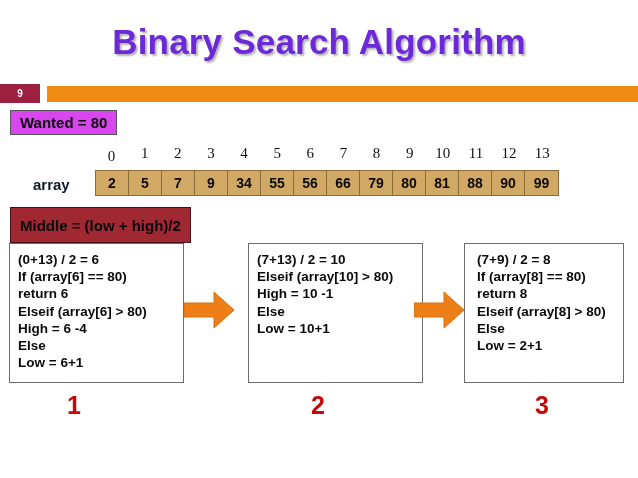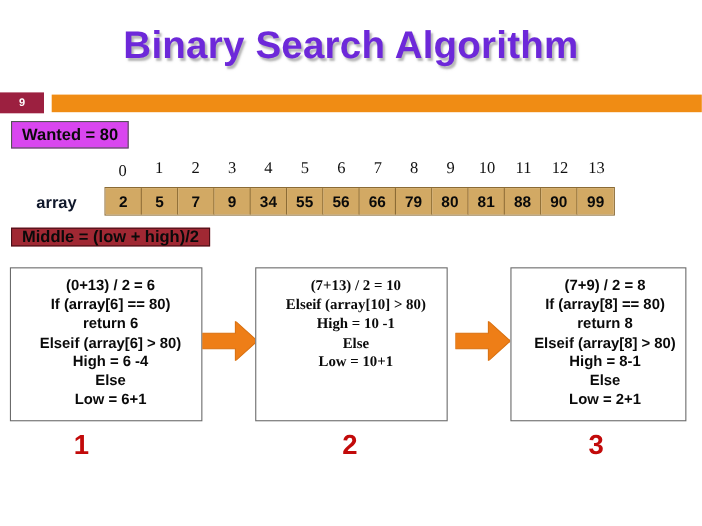--- a/index.html
+++ b/index.html
@@ -124,45 +124,44 @@
     font-weight: bold;
     color: #0a0a0a;
   }
   .array-cell:last-child { border-right: none; }
 
   
   .middle-box {
     position: absolute;
     left: 10px;
     top: 207px;
-    height: 17px;
+    height: 36px;
     padding: 0 9px;
     background: #a02833;
     border: 1px solid #4a1018;
     color: #0a0a0a;
     font-size: 15px;
     font-weight: bold;
     display: flex;
     align-items: center;
     box-sizing: border-box;
   }
 
   
   .step-box {
     position: absolute;
     top: 243px;
     height: 140px;
     background: #ffffff;
     border: 1px solid #6b6b6b;
     box-sizing: border-box;
     padding: 7px 0 0 8px;
-    text-align: center;
   }
   #step-box-1 { left: 9px;   width: 175px; }
-  #step-box-2 { left: 232px; width: 175px; font-family: Liberation Serif, serif; }
+  #step-box-2 { left: 248px; width: 175px; }
   #step-box-3 { left: 464px; width: 160px; padding-left: 12px; }
 
   .step-line {
     font-size: 13.5px;
     font-weight: bold;
     color: #0a0a0a;
     line-height: 17.2px;
     white-space: nowrap;
   }
 
@@ -269,21 +268,20 @@
     <svg width="50" height="36" viewBox="0 0 50 36" xmlns="http://www.w3.org/2000/svg">
       <polygon points="0,11 30,11 30,0 50,18 30,36 30,25 0,25" fill="#ee7e17" stroke="#d9700f" stroke-width="1"></polygon>
     </svg>
   </div>
 
   <div class="step-box" id="step-box-3">
     <div class="step-line">(7+9) / 2 = 8</div>
     <div class="step-line">If (array[8] == 80)</div>
     <div class="step-line">return 8</div>
     <div class="step-line">Elseif (array[8] &gt; 80)</div>
-    <div class="step-line">High = 8-1</div>
     <div class="step-line">Else</div>
     <div class="step-line">Low = 2+1</div>
   </div>
 
   <div class="step-number" id="step-number-1">1</div>
   <div class="step-number" id="step-number-2">2</div>
   <div class="step-number" id="step-number-3">3</div>
 
 </div>
 

